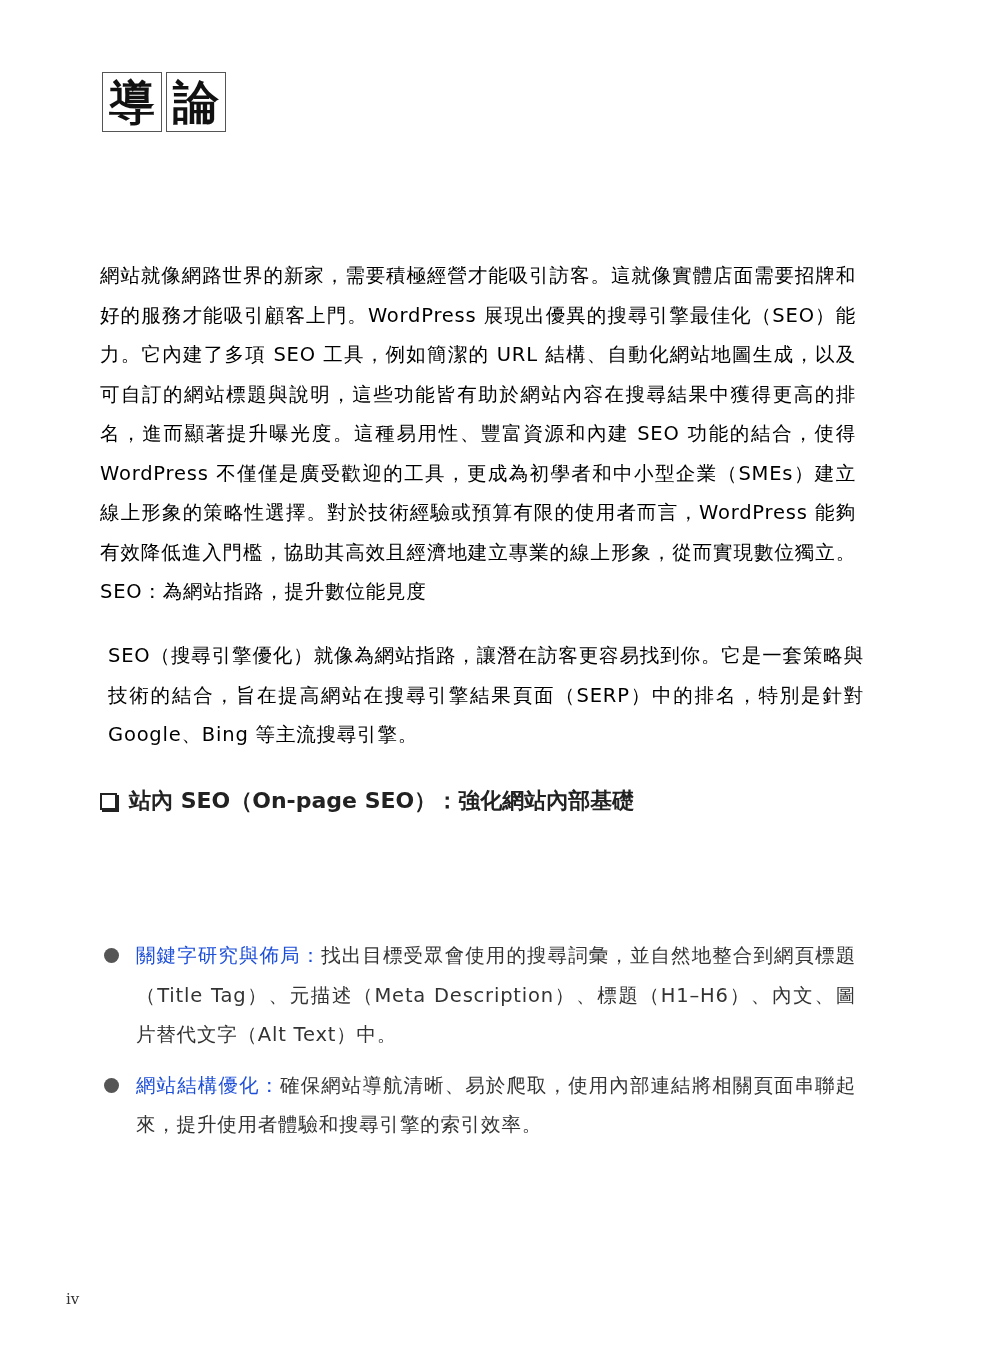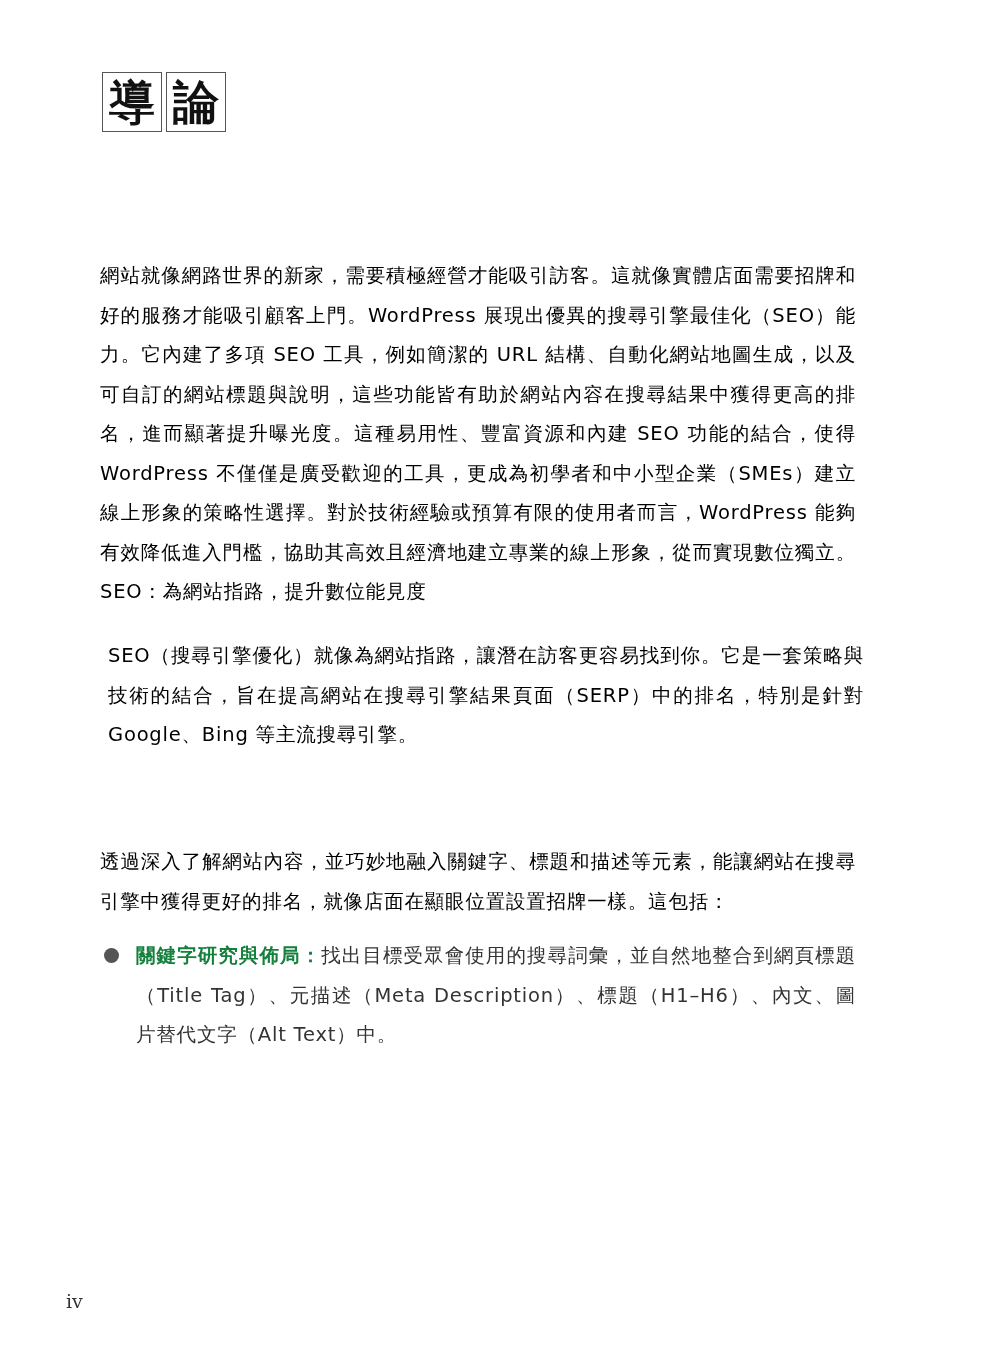--- a/index.html
+++ b/index.html
@@ -110,51 +110,58 @@
     .bullet-dot {
       position: absolute;
       left: 4px;
       top: 12px;
       width: 15px;
       height: 15px;
       border-radius: 50%;
       background: #555;
     }
     .bullet-term {
-      font-weight: bold;
-      color: #15803d;
+      font-weight: normal;
+      color: #1d4ed8;
     }
     .page-number {
       position: absolute;
       left: 66px;
       top: 1290px;
       font-family: "DejaVu Serif", "Liberation Serif", serif;
-      font-size: 19px;
+      font-size: 15px;
       color: #333;
     }
   </style>
 </head>
 <body>
 
 <div class="page">
 
   <div class="title-boxes">
     <div class="title-box">導</div>
     <div class="title-box">論</div>
   </div>
 
 
   <p class="body-text para1" style="margin:0;">網站就像網路世界的新家，需要積極經營才能吸引訪客。這就像實體店面需要招牌和好的服務才能吸引顧客上門。WordPress 展現出優異的搜尋引擎最佳化（SEO）能力。它內建了多項 SEO 工具，例如簡潔的 URL 結構、自動化網站地圖生成，以及可自訂的網站標題與說明，這些功能皆有助於網站內容在搜尋結果中獲得更高的排名，進而顯著提升曝光度。這種易用性、豐富資源和內建 SEO 功能的結合，使得 WordPress 不僅僅是廣受歡迎的工具，更成為初學者和中小型企業（SMEs）建立線上形象的策略性選擇。對於技術經驗或預算有限的使用者而言，WordPress 能夠有效降低進入門檻，協助其高效且經濟地建立專業的線上形象，從而實現數位獨立。SEO：為網站指路，提升數位能見度</p>
 
   <p class="body-text para2" style="margin:8px;">SEO（搜尋引擎優化）就像為網站指路，讓潛在訪客更容易找到你。它是一套策略與技術的結合，旨在提高網站在搜尋引擎結果頁面（SERP）中的排名，特別是針對 Google、Bing 等主流搜尋引擎。</p>
 
+  <div class="section-heading">
+    <span class="checkbox-icon"></span>
+    <span>站內 SEO（On-page SEO）：強化網站內部基礎</span>
+  </div>
 
-  <p class="body-text para3" style="margin:0;">透過深入了解網站內容，並巧妙地融入關鍵字、標題和描述等元素，能讓網站在搜尋引擎中獲得更好的排名，就像店面在顯眼位置設置招牌一樣。這包括：</p>
 
   <ul class="bullet-list">
     <li class="bullet-item">
       <span class="bullet-dot"></span>
       <span class="bullet-term">關鍵字研究與佈局：</span><span>找出目標受眾會使用的搜尋詞彙，並自然地整合到網頁標題（Title Tag）、元描述（Meta Description）、標題（H1–H6）、內文、圖片替代文字（Alt Text）中。</span>
+    </li>
+    <li class="bullet-item">
+      <span class="bullet-dot"></span>
+      <span class="bullet-term">網站結構優化：</span><span>確保網站導航清晰、易於爬取，使用內部連結將相關頁面串聯起來，提升使用者體驗和搜尋引擎的索引效率。</span>
     </li>
   </ul>
 
   <div class="page-number">iv</div>
 </div>
 
 </body></html>

